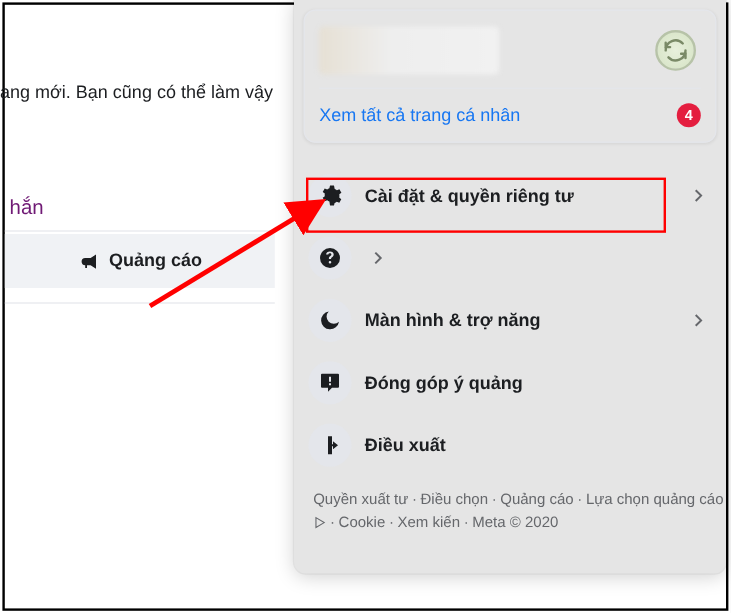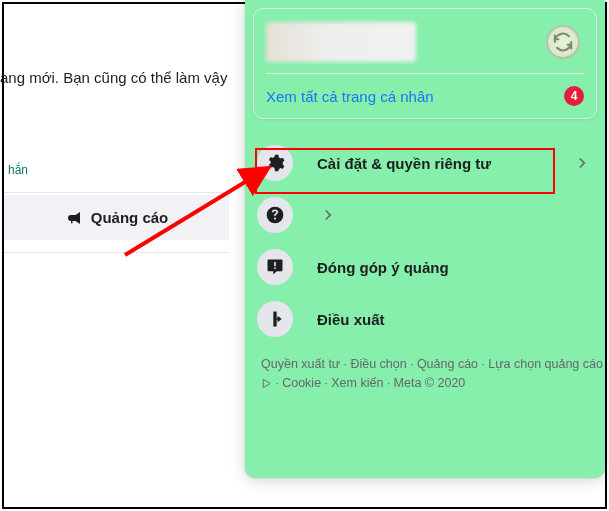--- a/index.html
+++ b/index.html
@@ -20,22 +20,22 @@
       position: absolute;
       top: 69px;
       left: -5px;
       font-size: 15px;
       color: #1c1e21;
     }
     .bg-text-2 {
       position: absolute;
       top: 163px;
       left: 8px;
-      font-size: 12px;
-      color: #0f766e;
+      font-size: 17px;
+      color: #701a75;
     }
     .bg-row {
       position: absolute;
       top: 195px;
       left: 4px;
       width: 225px;
       height: 45px;
       background: #f0f2f5;
       display: flex;
       align-items: center;
@@ -51,21 +51,21 @@
       width: 225px;
       height: 1px;
       background: #e4e6eb;
     }
     .panel {
       position: absolute;
       top: 0;
       right: 4px;
       width: 360px;
       height: 478px;
-      background: #86efac;
+      background: #e5e5e5;
       border-radius: 0 0 10px 10px;
       box-shadow: 0 2px 16px rgba(0,0,0,0.18), 0 0 0 1px rgba(0,0,0,0.05);
       padding: 8px;
     }
     .profile-card {
       border: 1px solid #e4e6eb;
       border-radius: 10px;
       box-shadow: 0 1px 3px rgba(0,0,0,0.08);
       padding: 8px 12px 12px;
       margin-bottom: 18px;
@@ -123,21 +123,21 @@
       align-items: center;
       justify-content: center;
     }
     .menu-item {
       display: flex;
       align-items: center;
       height: 52px;
       padding: 0 4px;
       border-radius: 8px;
       cursor: pointer;
-      gap: 24px;
+      gap: 11px;
       position: relative;
     }
     .menu-icon {
       width: 36px;
       height: 36px;
       border-radius: 50%;
       background: #e4e6eb;
       display: flex;
       align-items: center;
       justify-content: center;
@@ -238,20 +238,33 @@
           <path fill="#e4e6eb" d="M12 17.5a1.3 1.3 0 1 1 0-2.6 1.3 1.3 0 0 1 0 2.6zm1.1-4.6h-2.2v-.5c0-1 .5-1.6 1.4-2.3.8-.6 1.1-1 1.1-1.6 0-.8-.6-1.3-1.5-1.3-.9 0-1.5.5-1.6 1.4H8.1c.1-2 1.6-3.2 3.9-3.2 2.2 0 3.7 1.2 3.7 3 0 1.2-.6 2-1.7 2.8-.8.6-.9.9-.9 1.5v.2z"></path>
         </svg>
     </span>
     <span class="chevron">
         <svg viewBox="0 0 24 24">
           <path d="M9 6l6 6-6 6"></path>
         </svg>
       </span>
   </div>
 
+  <div class="menu-item">
+    <span class="menu-icon">
+      <svg viewBox="0 0 24 24">
+          <path d="M21 13.3A9 9 0 1 1 10.7 3a7 7 0 0 0 10.3 10.3z"></path>
+        </svg>
+    </span>
+    <span class="menu-label">Màn hình &amp; trợ năng</span>
+    <span class="chevron">
+        <svg viewBox="0 0 24 24">
+          <path d="M9 6l6 6-6 6"></path>
+        </svg>
+      </span>
+  </div>
 
   <div class="menu-item">
     <span class="menu-icon">
       <svg viewBox="0 0 24 24">
           <path d="M4 3h16a1 1 0 0 1 1 1v12a1 1 0 0 1-1 1h-6l-4 4v-4H4a1 1 0 0 1-1-1V4a1 1 0 0 1 1-1zm7 3v5h2V6h-2zm0 6.5v2h2v-2h-2z"></path>
         </svg>
     </span>
     <span class="menu-label">Đóng góp ý quảng</span>
   </div>
 

